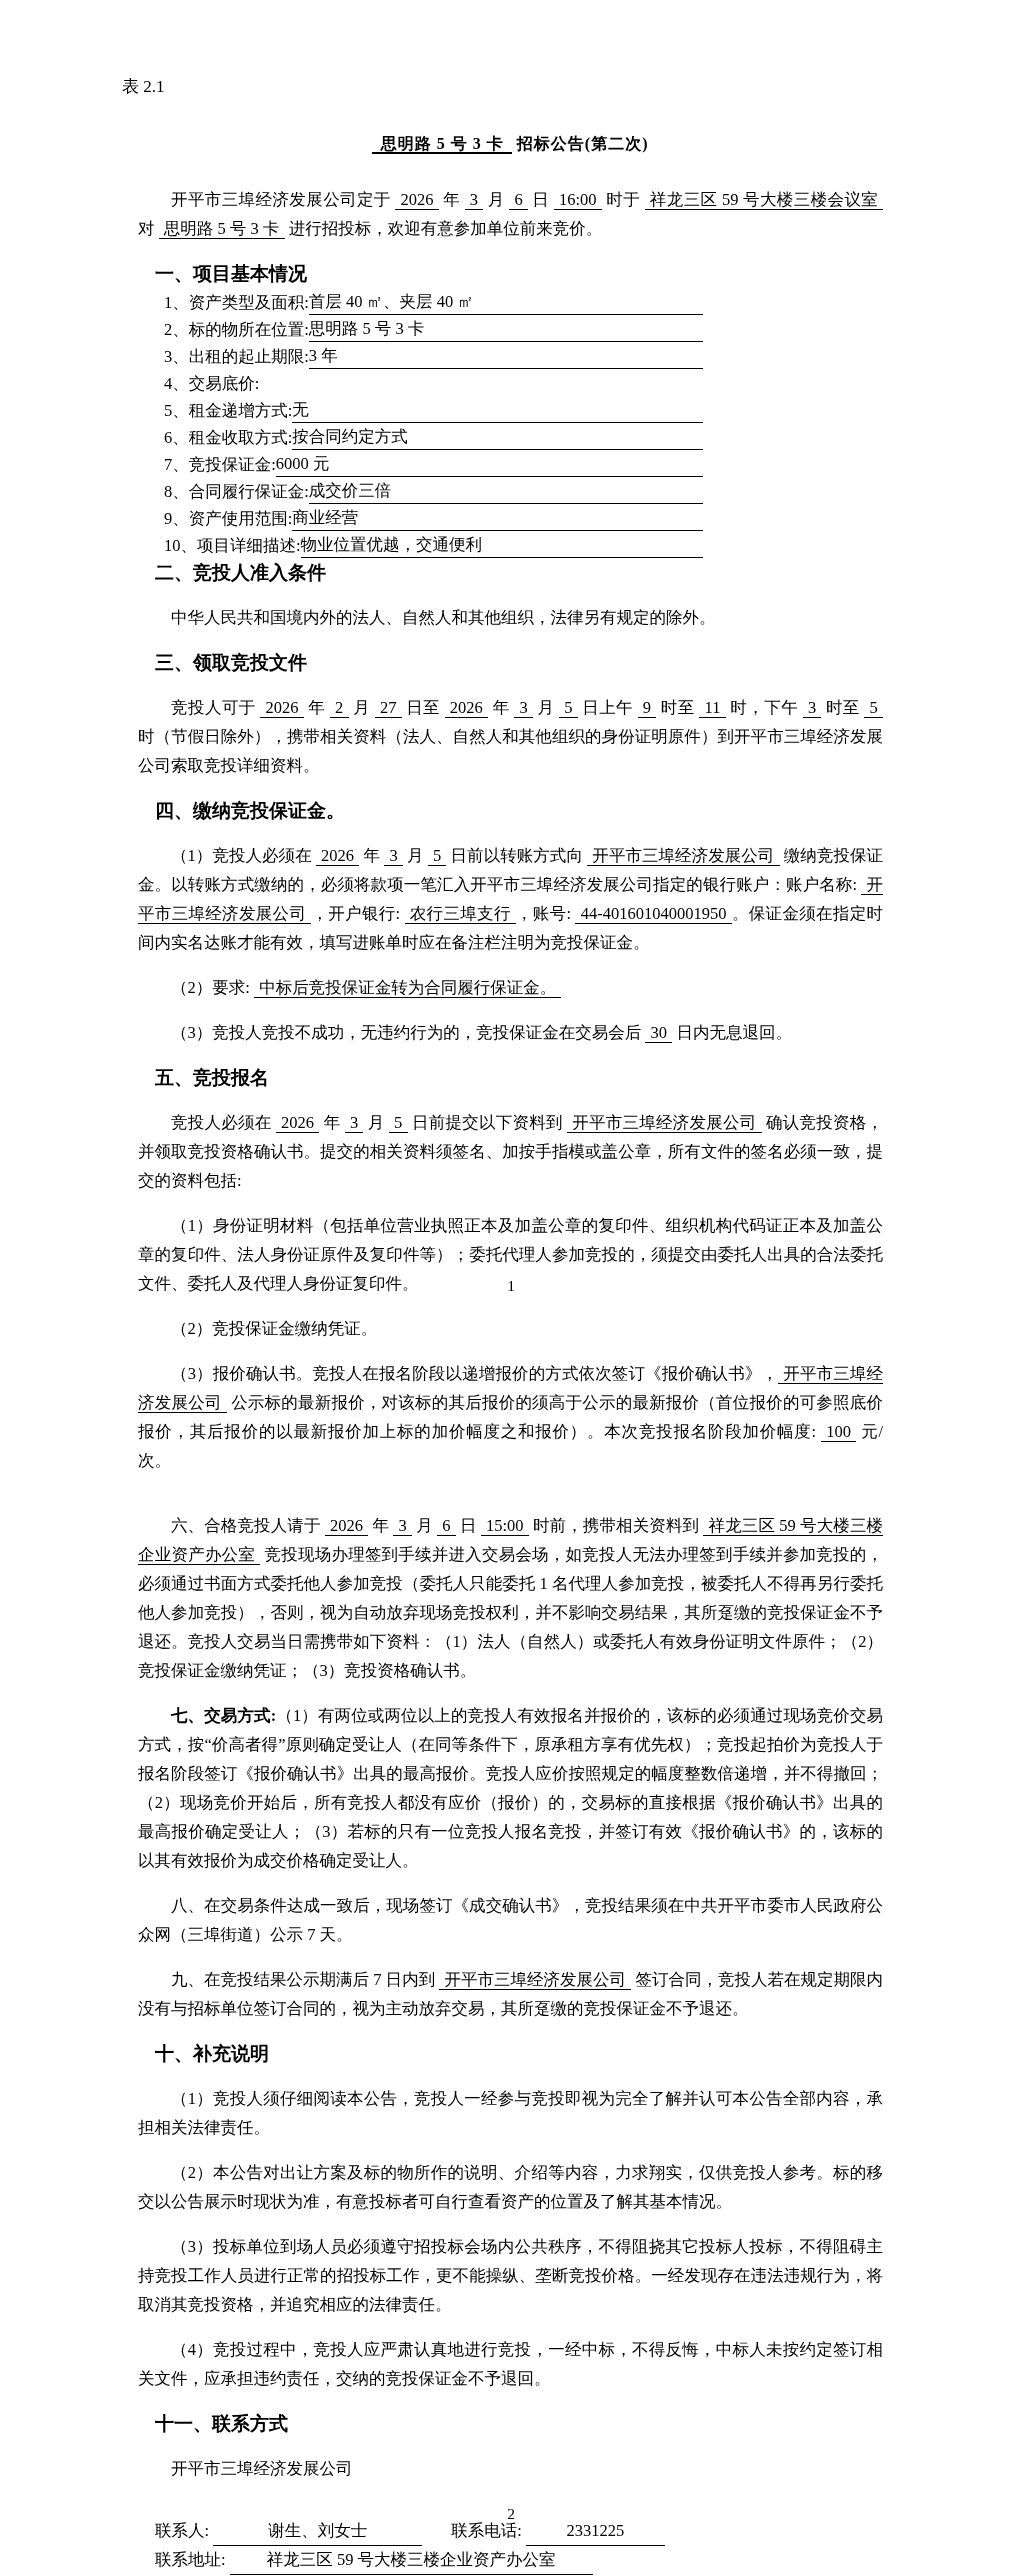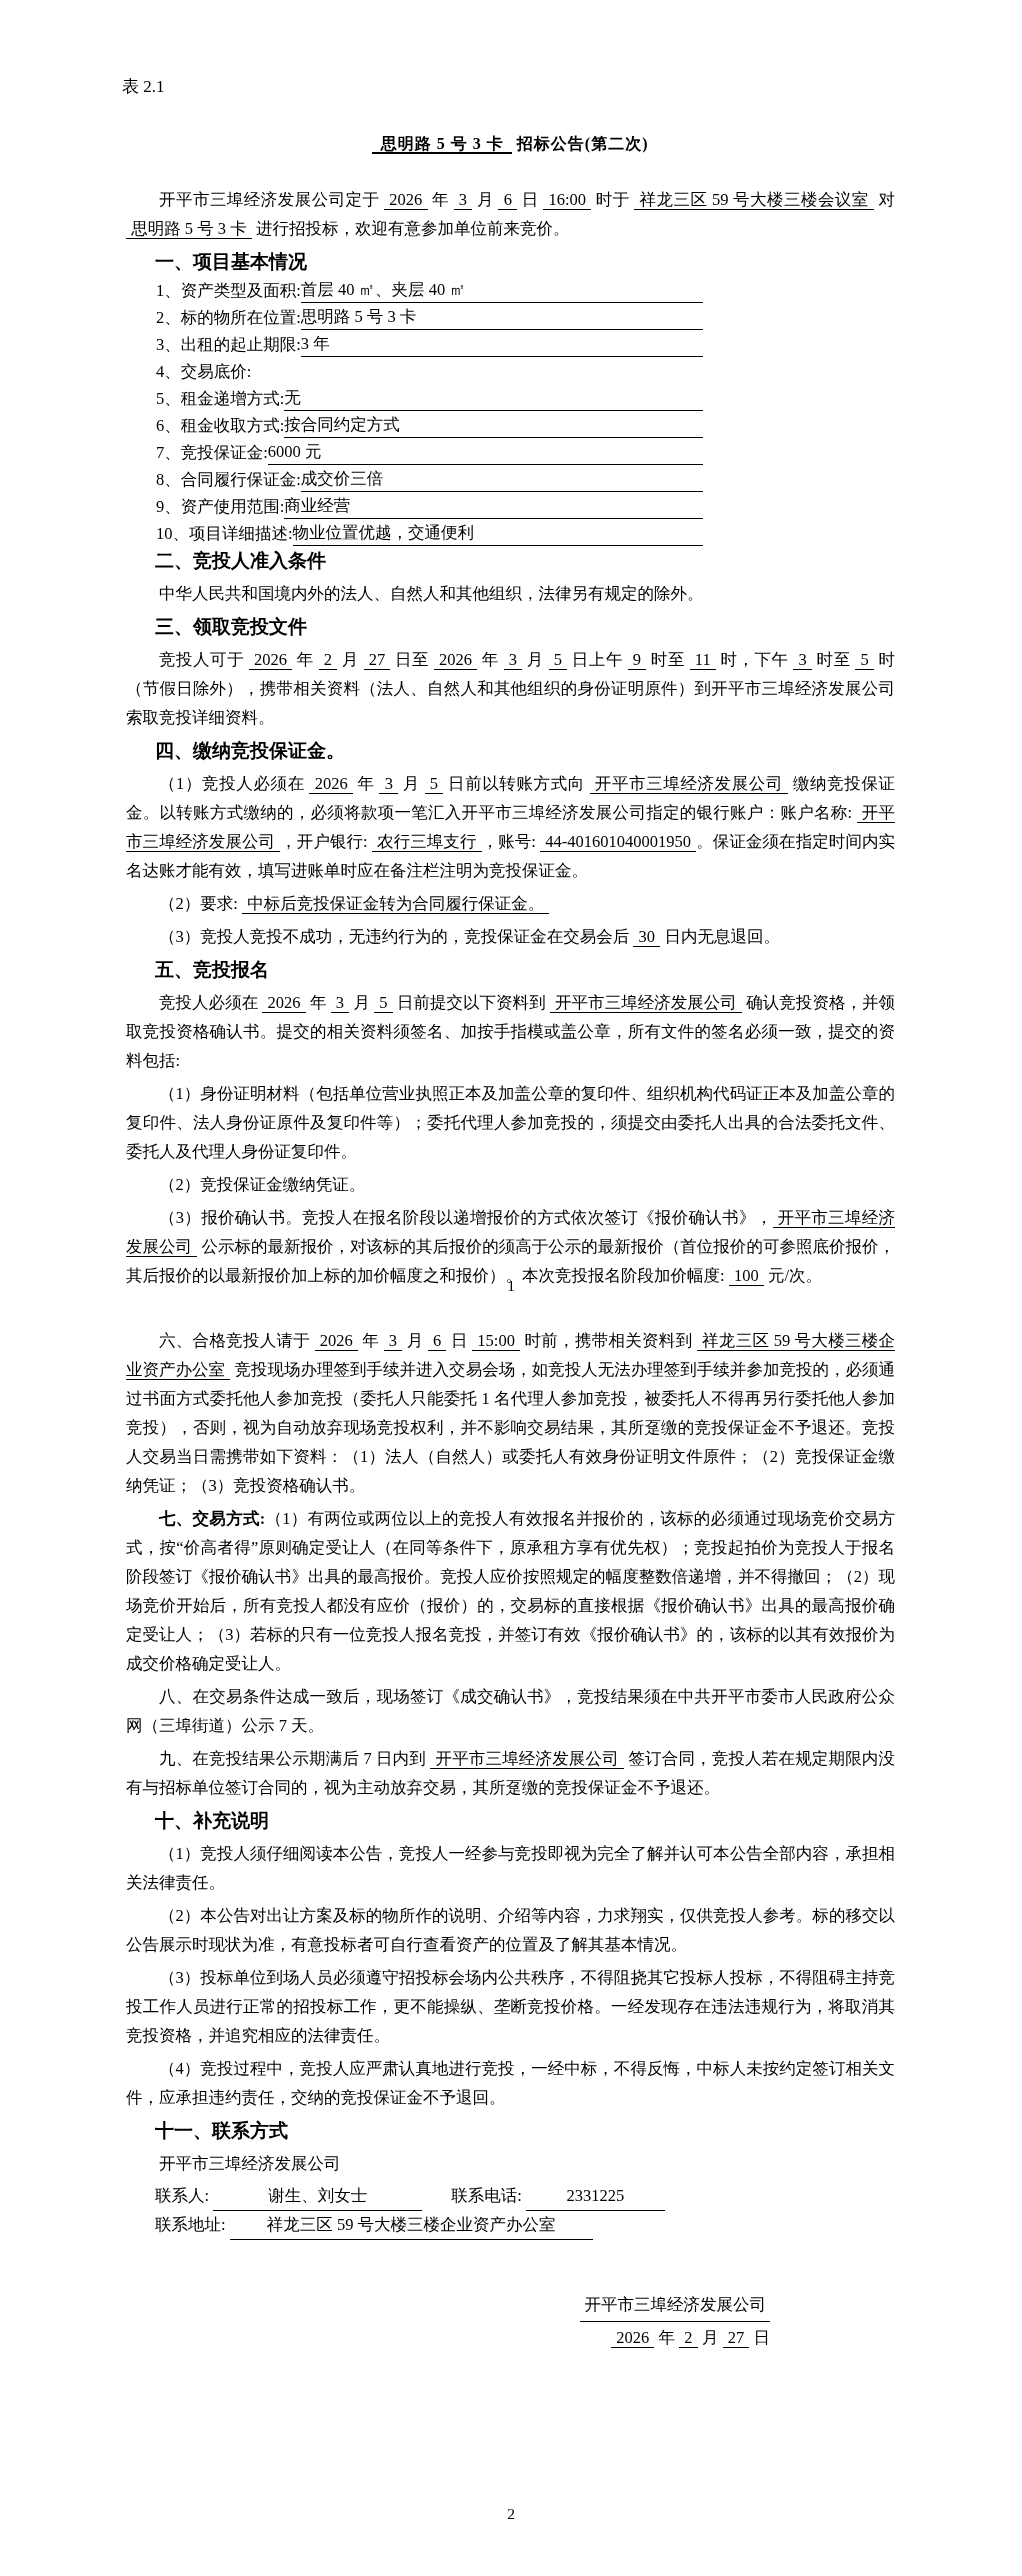--- a/index.html
+++ b/index.html
@@ -5,36 +5,36 @@
   html,body{margin:0;padding:0;background:#ffffff;}
   .page{
     position:relative;width:1022px;height:2613px;box-sizing:border-box;
     padding:77px 123px 0 122px;background:#ffffff;color:#000;
     font-family:"Liberation Serif","DejaVu Serif",serif;font-size:16.5px;
     overflow:hidden;
   }
   .table-label{font-size:17px;line-height:20.6px;margin:0 0 29px 0;}
   .title{font-size:16px;font-weight:bold;text-align:center;margin:15.5px 0 24px 0;line-height:34px;letter-spacing:1px;}
   .title .u{border-bottom:2.1px solid #000;padding:0 8.2px;}
-  .para{margin:4px;line-height:29px;text-align:justify;text-indent:33px;}
+  .para{margin:16px;line-height:29px;text-align:justify;text-indent:33px;}
   .para.noj{text-align:left;}
   .heading{margin:0;line-height:29px;font-weight:bold;padding-left:33px;font-size:19px;}
   .u{border-bottom:1px solid #000;padding:0 5.2px;}
   .b{font-weight:bold;}
   .item{display:flex;align-items:flex-end;height:27px;padding-left:34px;width:581px;box-sizing:border-box;}
-  .item-label{white-space:nowrap;padding-bottom:1px;}
+  .item-label{white-space:nowrap;padding-bottom:1px;margin-left:8px;}
   .item-line{flex:1;border-bottom:1px solid #000;padding-bottom:1px;white-space:nowrap;}
   .pagenum{position:absolute;left:0;width:100%;text-align:center;font-size:15.5px;}
   .pagenum-1{top:1277px;}
   .pagenum-2{top:2505px;}
   .s6{margin-top:36px;}
   .contact-line{margin:0;line-height:28px;padding-left:33px;}
   .blank{display:inline-block;border-bottom:1px solid #000;text-align:center;box-sizing:border-box;}
   .blank-contact{min-width:209px;margin-right:29px;}
-  .blank-phone{min-width:139px;}
+  .blank-phone{min-width:139px;margin-top:18px;}
   .blank-address{min-width:363px;}
   .footer{margin-top:49px;text-align:right;padding-right:129px;line-height:32px;}
   .footer-company{display:inline-block;border-bottom:1px solid #000;padding:0 4.1px;}
   .footer-date{line-height:32px;}
 </style>
 </head>
 <body>
 
 <div class="page">
 

